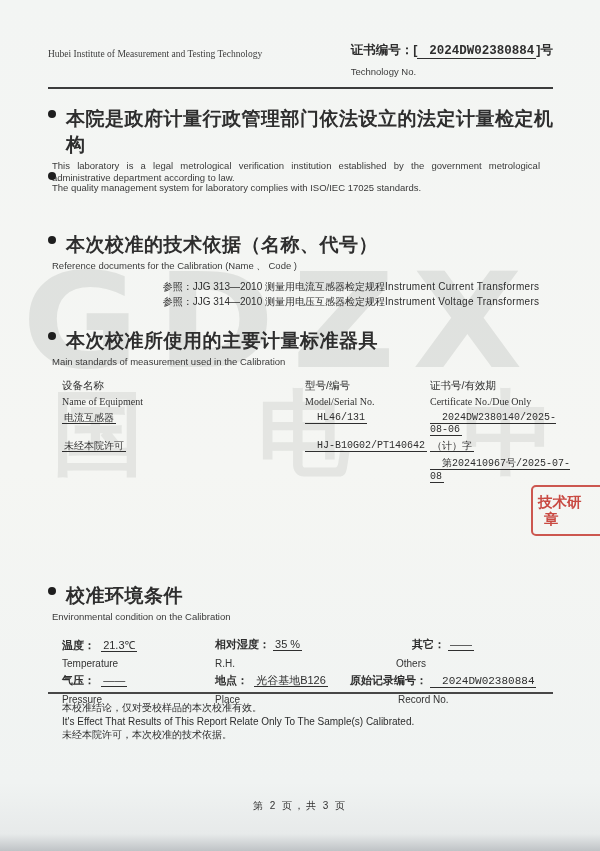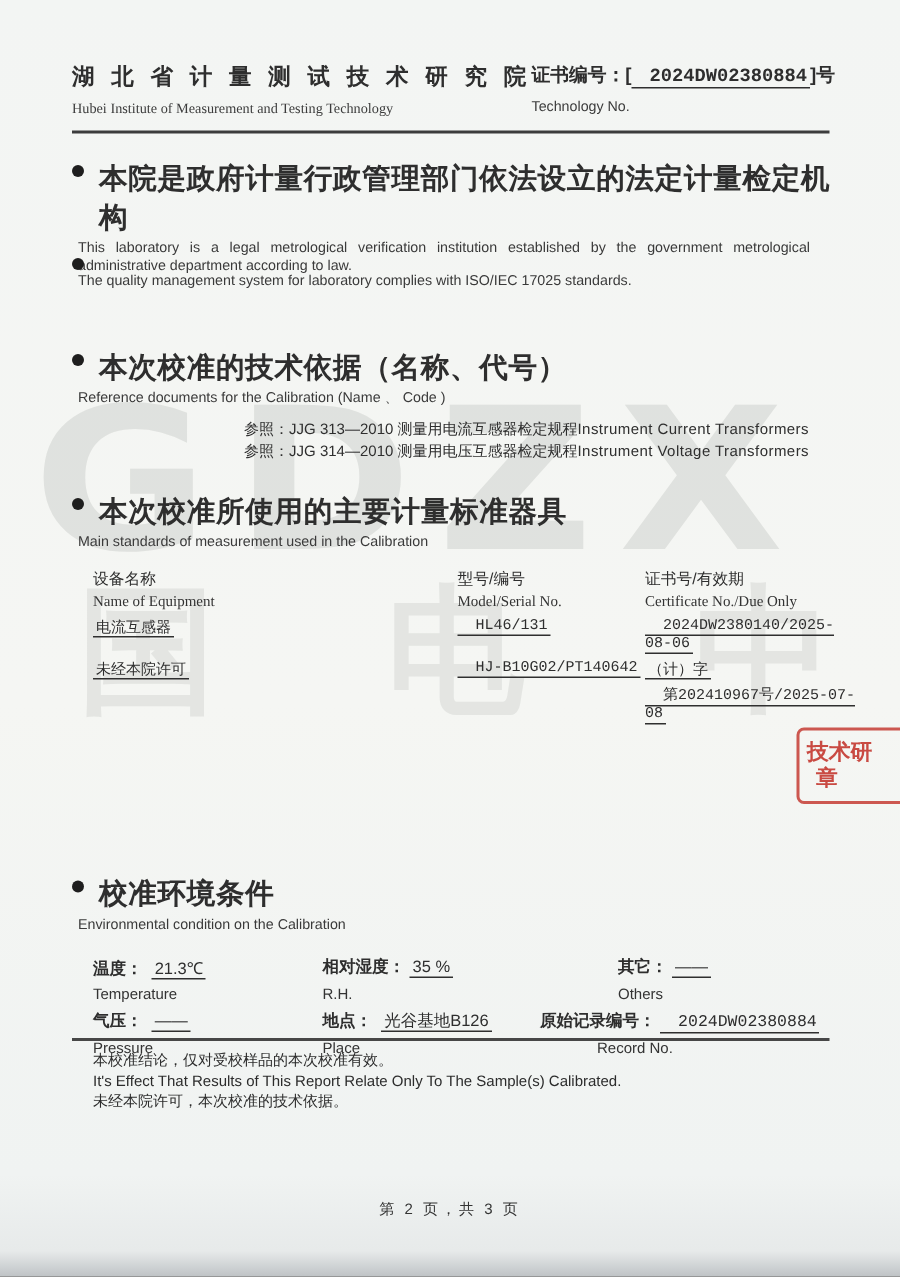--- a/index.html
+++ b/index.html
@@ -68,21 +68,20 @@
 </head>
 <body>
 
 <div id="page">
 
   <div class="wm wm-latin">GDZX</div>
   <div class="wm wm-cjk">国 电 中 星</div>
 
   <div class="z header">
     <div>
-      <div class="org-cn">湖 北 省 计 量 测 试 技 术 研 究 院</div>
       <div class="org-en">Hubei Institute of Measurement and Testing Technology</div>
     </div>
     <div>
       <div class="cert-line"><span>证书编号：</span><span>[</span><span class="u mono">2024DW02380884</span><span>]</span><span>号</span></div>
       <div class="cert-en">Technology No.</div>
     </div>
   </div>
   <div class="z rule-top"></div>
 
   <div class="z sec" style="top:106px;">
@@ -174,35 +173,35 @@
       <div class="pos" style="left:167px; top:0;">
         <span class="lab">相对湿度：</span>
         <span class="u">35 %</span>
       </div>
       <div class="pos en" style="left:167px; top:21px;">R.H.</div>
 
       <div class="pos" style="left:364px; top:0;">
         <span class="lab">其它：</span>
         <span class="u">——</span>
       </div>
-      <div class="pos en" style="left:364px; top:21px;">Others</div>
+      <div class="pos en" style="left:348px; top:21px;">Others</div>
 
       <div class="pos" style="left:14px; top:36px;">
         <span class="lab">气压：</span>&nbsp;
         <span class="u">——</span>
       </div>
       <div class="pos en" style="left:14px; top:57px;">Pressure</div>
 
       <div class="pos" style="left:167px; top:36px;text-align:right;">
         <span class="lab">地点：</span>&nbsp;
         <span class="u">光谷基地B126</span>
       </div>
       <div class="pos en" style="left:167px; top:57px;">Place</div>
 
-      <div class="pos" style="left:312px; top:36px;">
+      <div class="pos" style="left:302px; top:36px;">
         <span class="lab">原始记录编号：</span>
         <span class="u mono">2024DW02380884</span>
       </div>
       <div class="pos en" style="left:350px; top:57px;">Record No.</div>
     </div>
   </div>
 
   <div class="z rule-bottom"></div>
 
   <div class="z notes">

